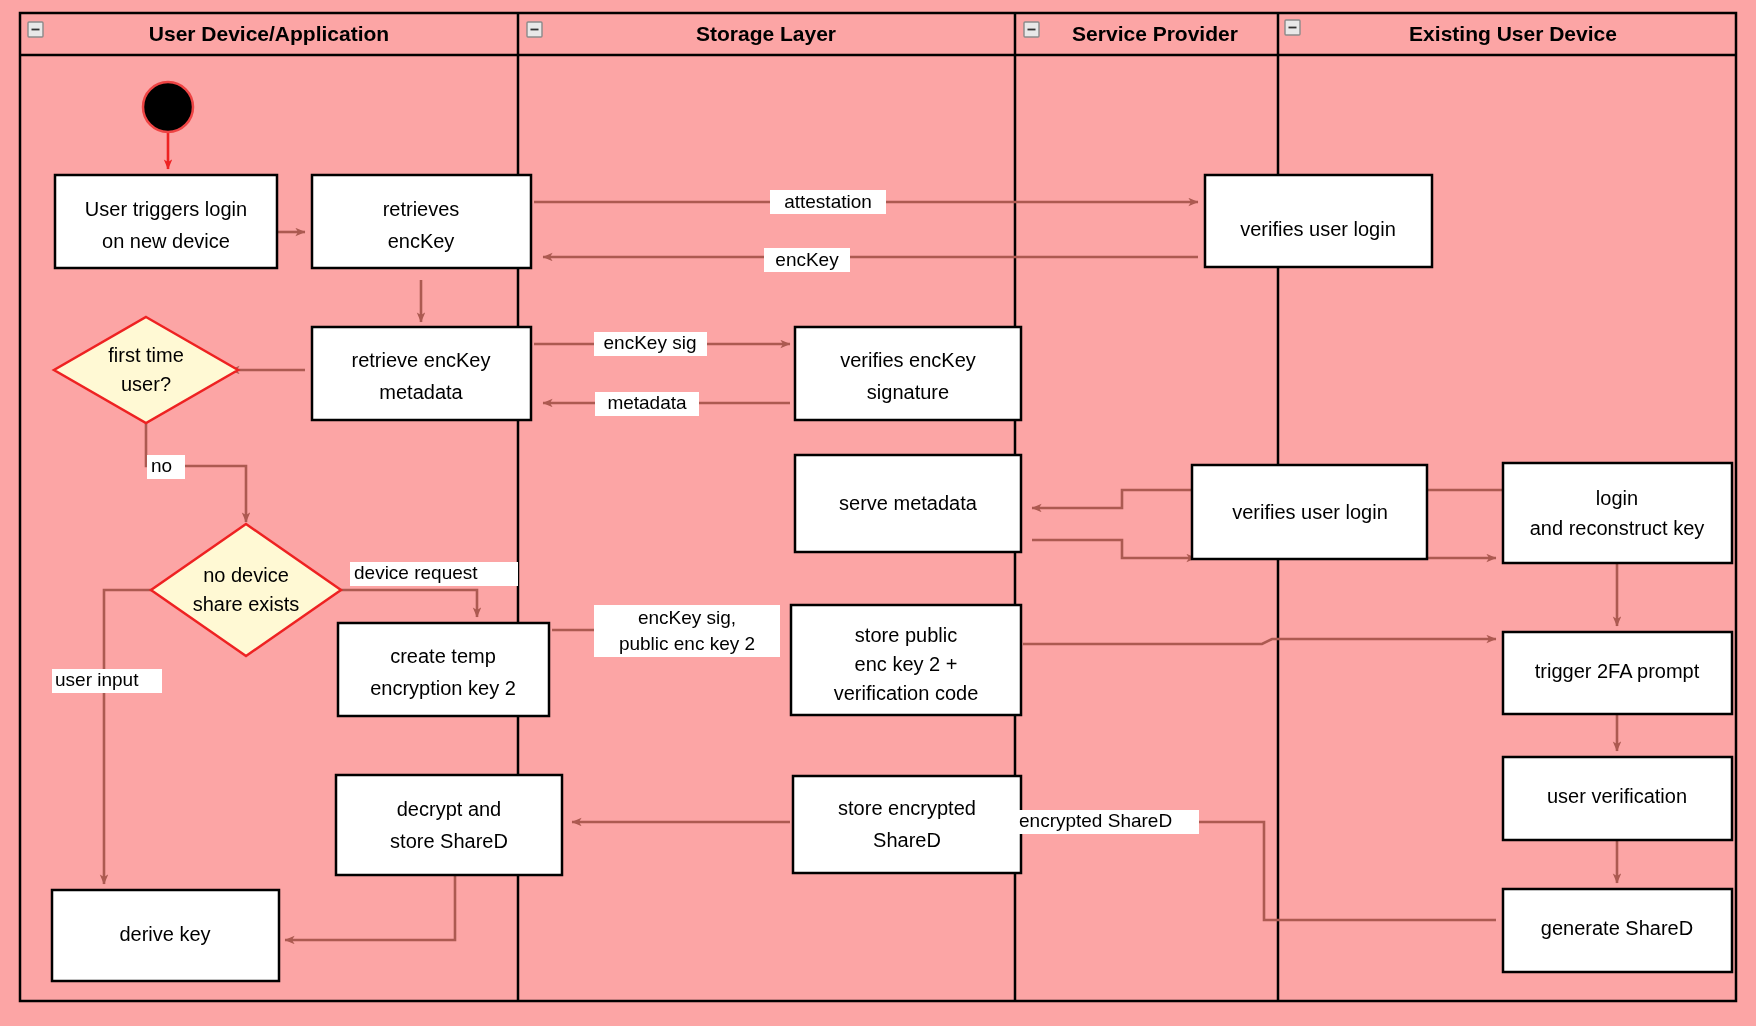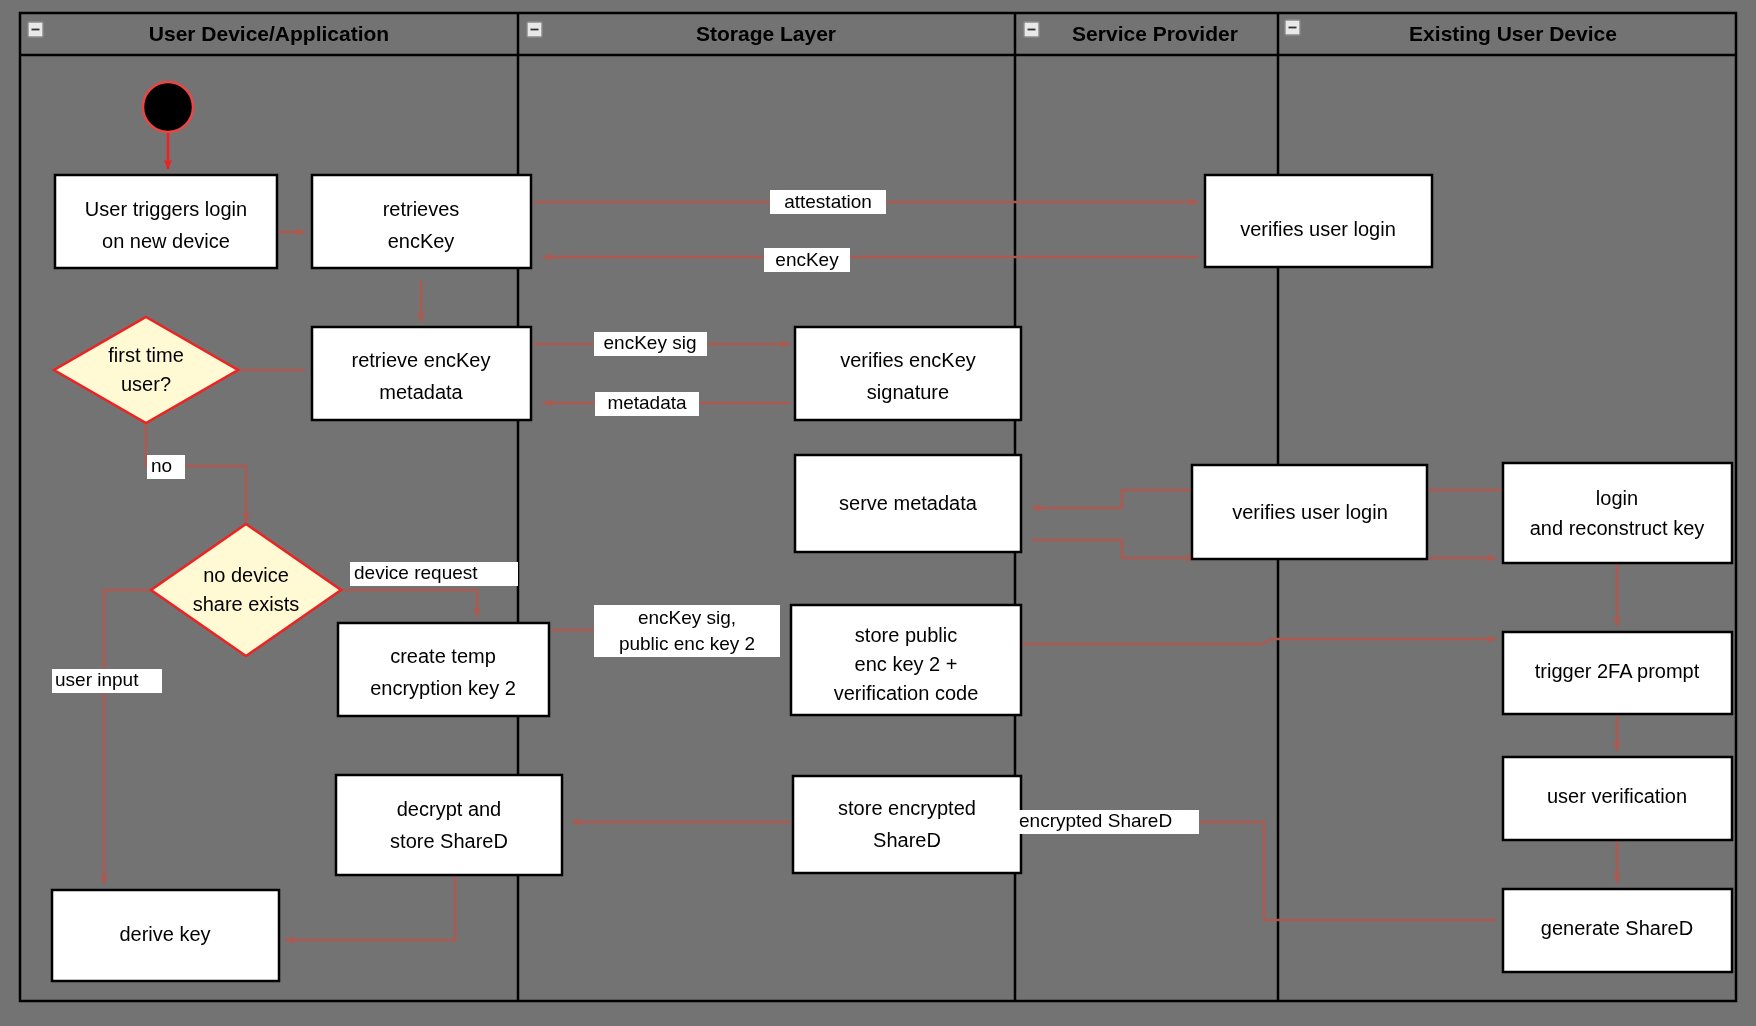--- a/index.html
+++ b/index.html
@@ -1,18 +1,18 @@
 <!DOCTYPE html>
 <html><head>
 <meta charset="utf-8">
 <title>Activity Diagram</title>
 <style>
   html,body{margin:0;padding:0;background:#ffffff;}
   body{font-family:"Liberation Sans", sans-serif;}
-  #canvas{position:relative;width:1756px;height:1026px;background:#737373;overflow:hidden;}
+  #canvas{position:relative;width:1756px;height:1026px;background:#fca5a5;overflow:hidden;}
   svg{display:block;}
   .lane-title{font-family:"Liberation Sans", sans-serif;font-size:21px;font-weight:bold;fill:#000000;text-anchor:middle;dominant-baseline:middle;}
   .node-text{font-family:"Liberation Sans", sans-serif;font-size:20px;fill:#000000;text-anchor:middle;dominant-baseline:middle;}
   .edge-text{font-family:"Liberation Sans", sans-serif;font-size:19px;fill:#000000;text-anchor:middle;dominant-baseline:middle;}
   .edge-text-l{font-family:"Liberation Sans", sans-serif;font-size:19px;fill:#000000;text-anchor:start;dominant-baseline:middle;}
   .frame{fill:none;stroke:#000000;stroke-width:2.5;}
   .lane-div{stroke:#000000;stroke-width:2.5;}
   .box{fill:#ffffff;stroke:#000000;stroke-width:2.5;}
   .diamond{fill:#fff9d4;stroke:#ee2222;stroke-width:2.5;}
   .edge{fill:none;stroke:#ac5a51;stroke-width:2.6;}

